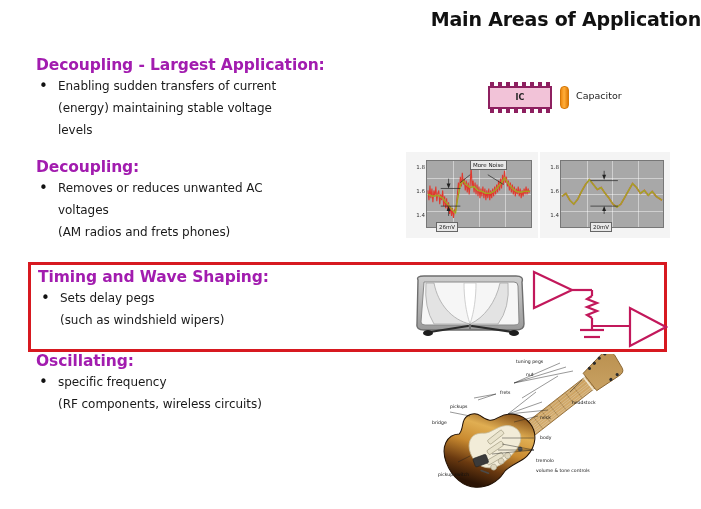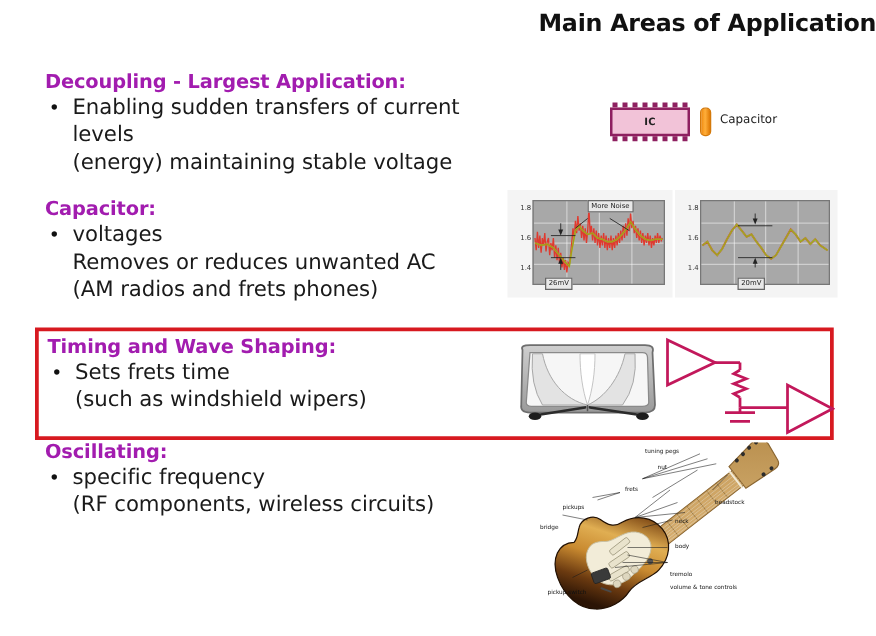--- a/index.html
+++ b/index.html
@@ -41,21 +41,21 @@
   .bullet-dot {
     width: 22px;
     flex: 0 0 22px;
     font-size: 15px;
     line-height: 22px;
     text-align: left;
     padding-left: 3px;
     color: #111111;
   }
   .bullet-text {
-    font-size: 17px;
+    font-size: 12px;
     line-height: 22px;
     color: #1a1a1a;
     letter-spacing: -0.05px;
   }
   .bullet-text .ln { display: block; white-space: nowrap; }
 
   #sec-decoupling { top: 56px; }
   #sec-filtering  { top: 158px; }
   #sec-timing     { top: 268px; left: 38px; width: 370px; }
   #sec-oscillating{ top: 352px; }
@@ -154,22 +154,22 @@
 <div id="slide">
 
   <div class="title">Main Areas of Application</div>
 
   <div class="section" id="sec-decoupling">
     <div class="sec-head">Decoupling - Largest Application:</div>
     <div class="bullet-row">
       <div class="bullet-dot">•</div>
       <div class="bullet-text">
         <span class="ln">Enabling sudden transfers of current</span>
+        <span class="ln">(energy) maintaining stable voltage</span>
         <span class="ln">levels</span>
-        <span class="ln">(energy) maintaining stable voltage</span>
       </div>
     </div>
   </div>
 
   <div id="fig-ic">
     <div class="ic-pins top">
       <i></i>
         <i></i>
         <i></i>
         <i></i>
@@ -189,26 +189,26 @@
         <i></i>
         <i></i>
         <i></i>
         <i></i>
     </div>
     <div class="cap-shape"></div>
     <div class="cap-text">Capacitor</div>
   </div>
 
   <div class="section" id="sec-filtering">
-    <div class="sec-head">Capacitor:</div>
+    <div class="sec-head">Decoupling:</div>
     <div class="bullet-row">
       <div class="bullet-dot">•</div>
       <div class="bullet-text">
+        <span class="ln">Removes or reduces unwanted AC</span>
         <span class="ln">voltages</span>
-        <span class="ln">Removes or reduces unwanted AC</span>
         <span class="ln">(AM radios and frets phones)</span>
       </div>
     </div>
   </div>
 
   <div class="scope" id="scope-left">
     <div class="ytick" style="top:12px">1.8</div>
     <div class="ytick" style="top:36px">1.6</div>
     <div class="ytick" style="top:60px">1.4</div>
     <div class="plot">
@@ -284,21 +284,21 @@
     <div class="annot" style="left:50px; top:70px;">20mV</div>
   </div>
 
   <div class="redbox"></div>
 
   <div class="section" id="sec-timing">
     <div class="sec-head">Timing and Wave Shaping:</div>
     <div class="bullet-row">
       <div class="bullet-dot">•</div>
       <div class="bullet-text">
-        <span class="ln">Sets frets time</span>
+        <span class="ln">Sets delay pegs</span>
         <span class="ln">(such as windshield wipers)</span>
       </div>
     </div>
   </div>
 
   <div id="fig-windshield">
     <svg viewBox="0 0 116 72" width="116" height="72">
       <defs>
         <linearGradient id="frameG" x1="0" y1="0" x2="0" y2="1">
           <stop offset="0" stop-color="#cfcfcf"></stop>

